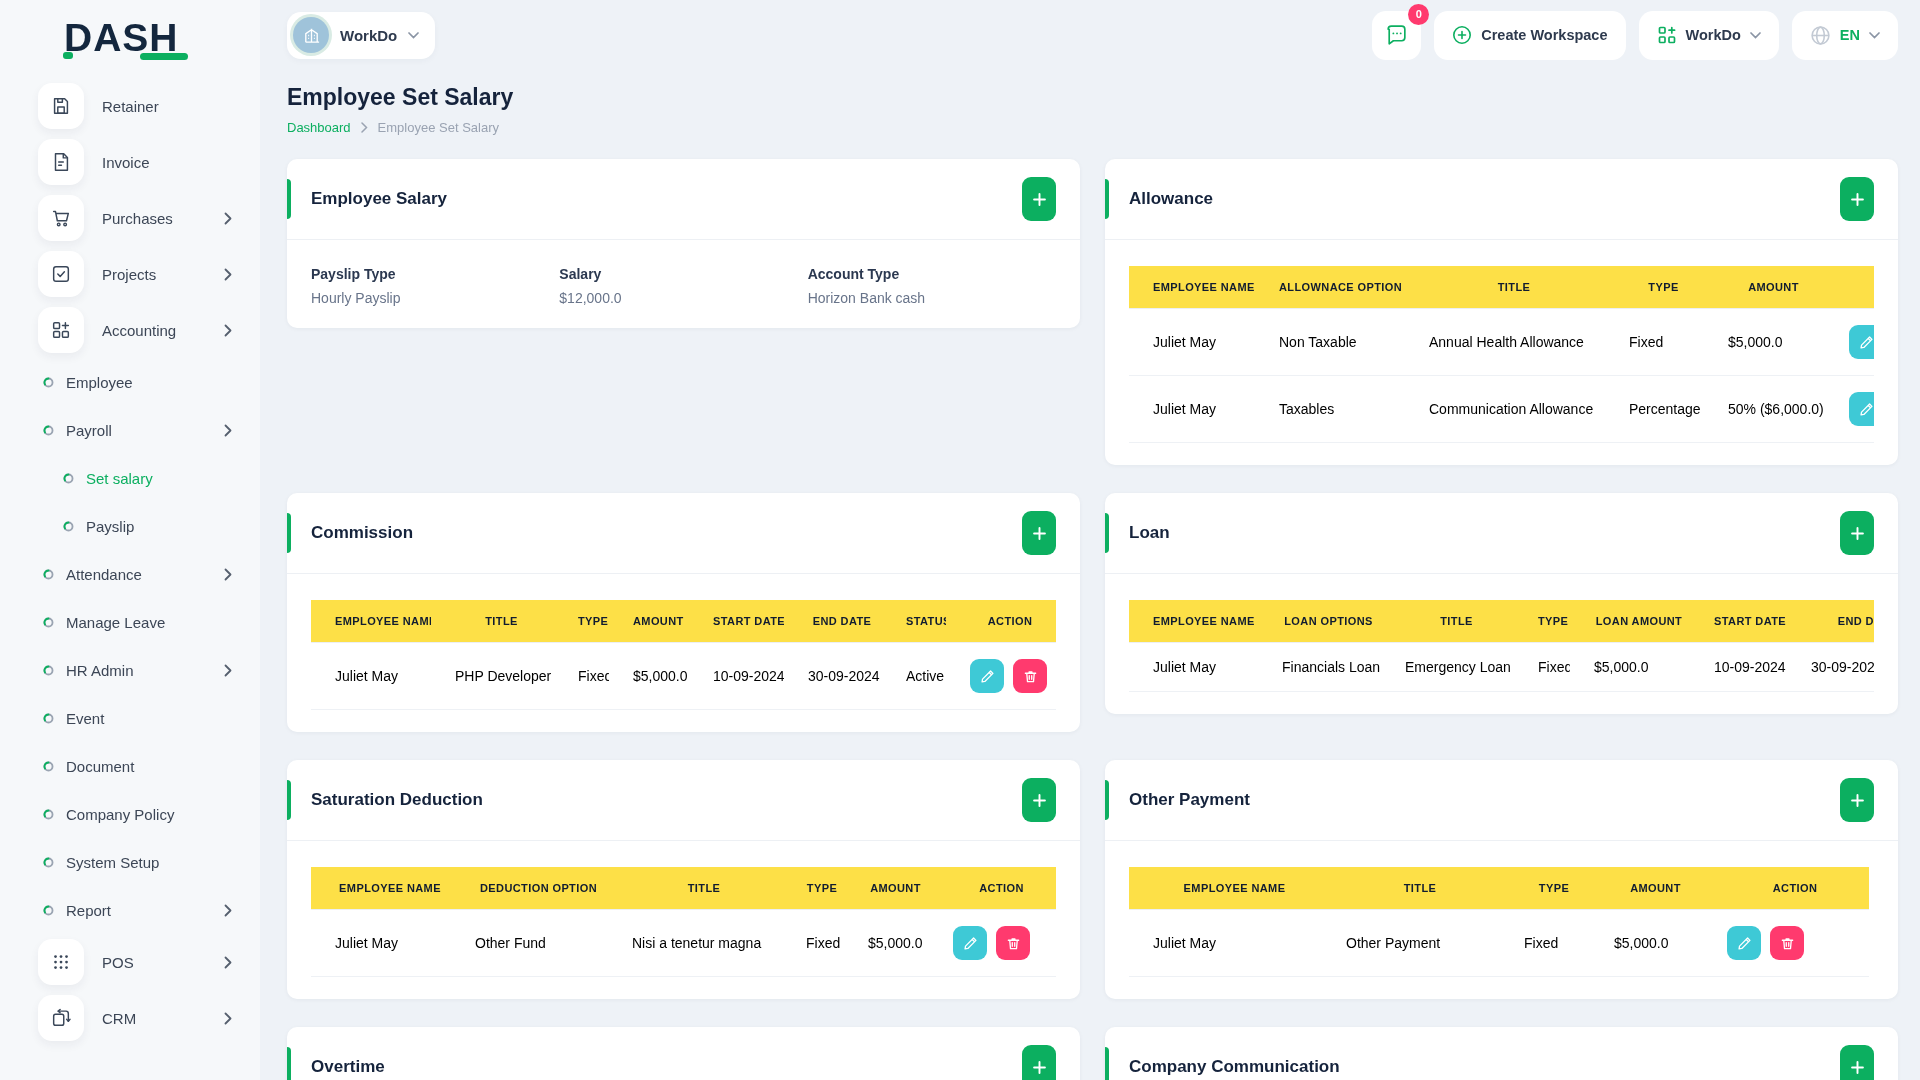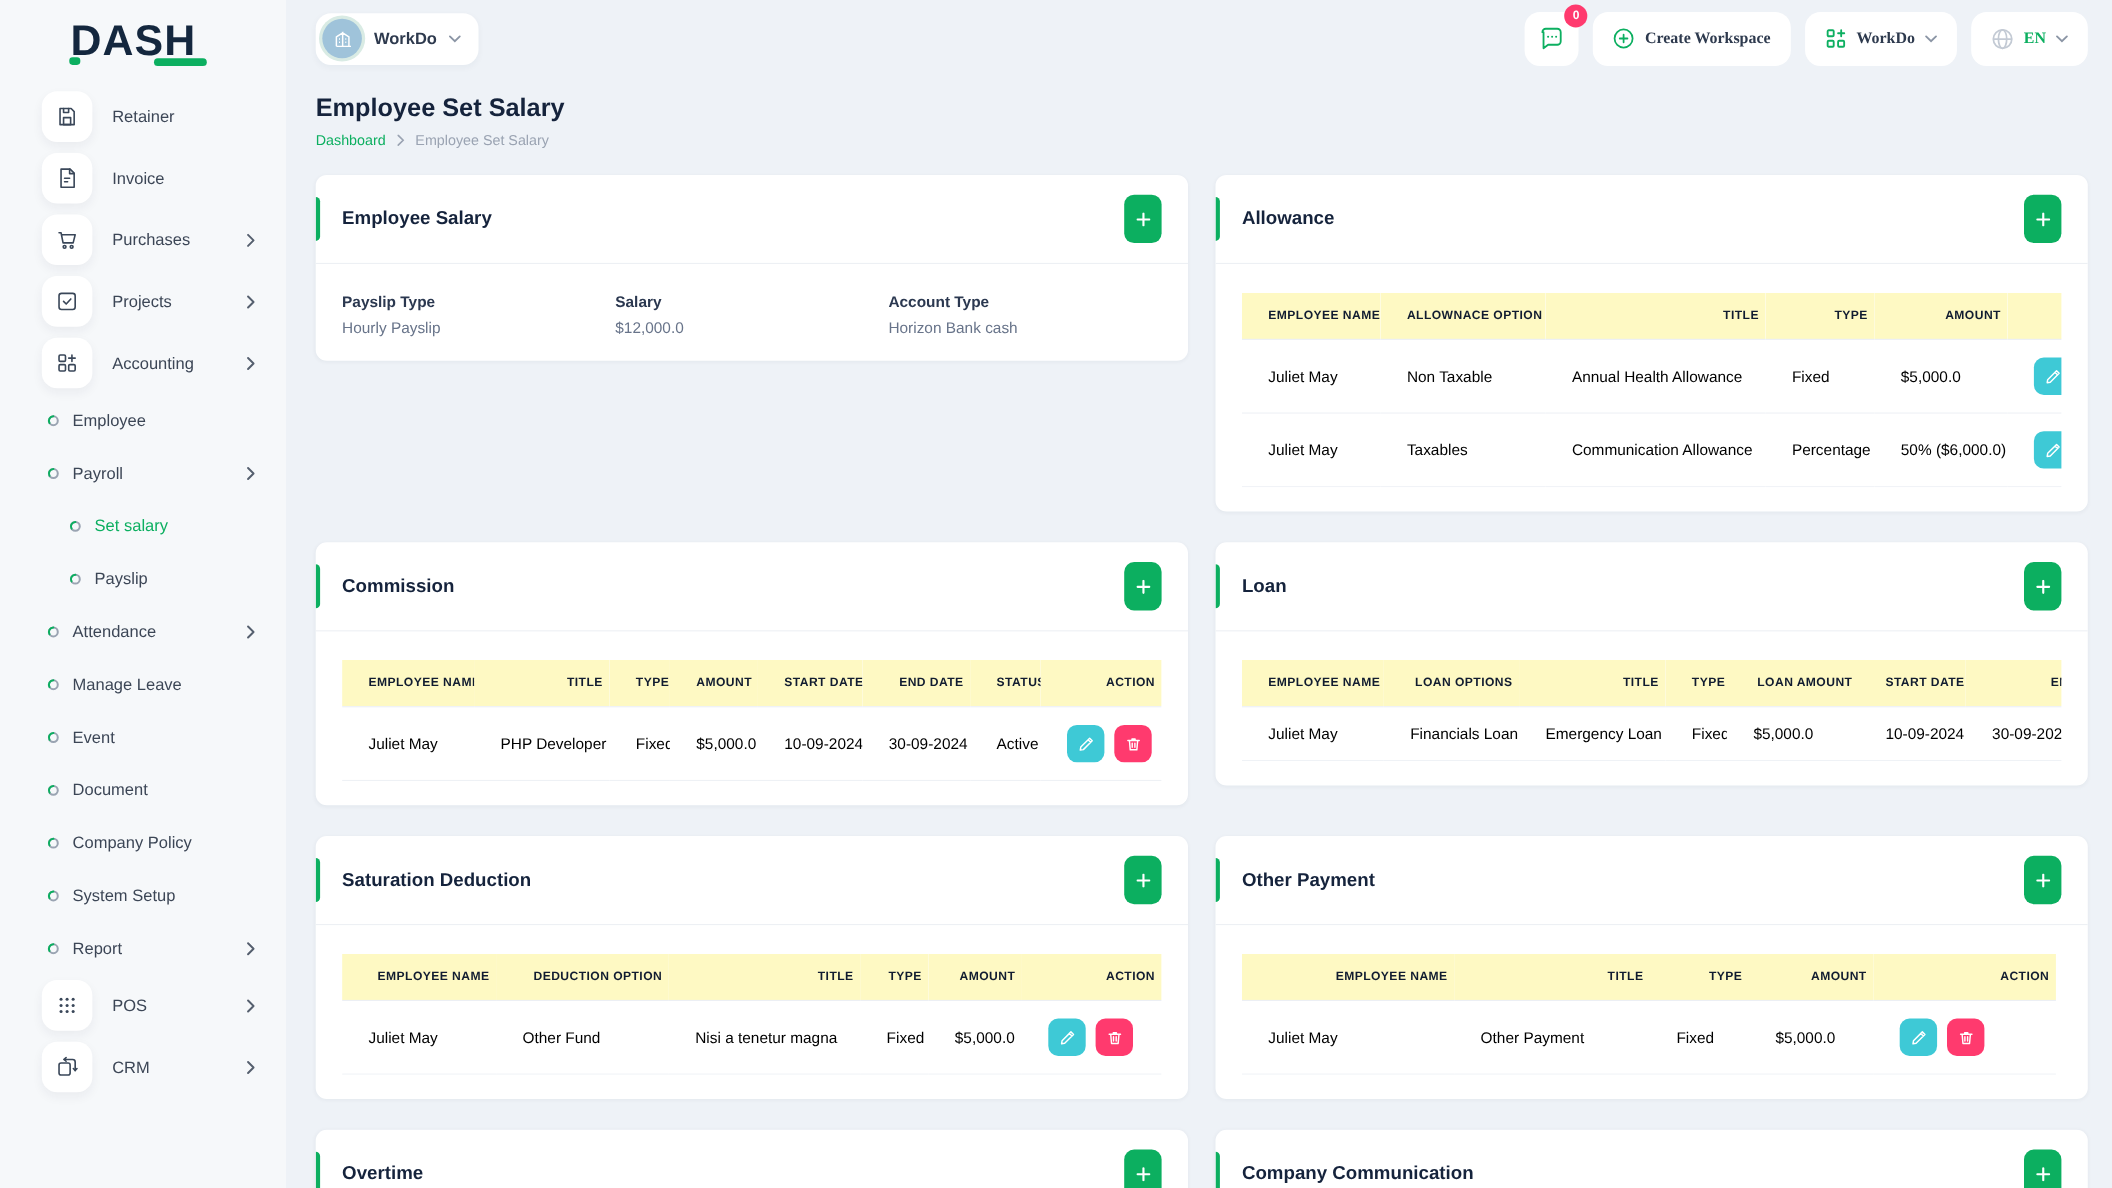--- a/index.html
+++ b/index.html
@@ -35,21 +35,21 @@
   
   .main{margin-left:260px;padding:0 22px 0 27px;height:1080px;overflow:hidden}
   .topbar{height:70px;display:flex;align-items:center;justify-content:space-between}
   .ws-pill{display:flex;align-items:center;gap:11px;background:#fff;border:none;border-radius:14px;padding:5px 16px 5px 6px;height:47px;cursor:pointer;box-shadow:0 2px 6px rgba(25,40,70,.04)}
   .ws-avatar{width:36px;height:36px;border-radius:50%;background:#9fc3da;display:flex;align-items:center;justify-content:center;color:#fff;box-shadow:0 0 0 3px #d9ebe4}
   .ws-name{font-size:15px;font-weight:600;color:#2e3a4e}
   .pill-chev{color:#8b95a5;display:flex}
   .top-right{display:flex;align-items:center;gap:13px}
   .icon-btn{position:relative;width:49px;height:49px;background:#fff;border:none;border-radius:14px;display:flex;align-items:center;justify-content:center;color:var(--primary);cursor:pointer}
   .badge{position:absolute;top:-7px;right:-8px;min-width:21px;height:21px;border-radius:50%;background:var(--danger);color:#fff;font-size:11px;font-weight:700;display:flex;align-items:center;justify-content:center}
-  .pill-btn{display:flex;align-items:center;gap:9px;background:#fff;border:none;border-radius:14px;height:49px;padding:0 18px;font-size:14.5px;font-weight:600;color:#2e3a4e;cursor:pointer;font-family:Liberation Serif, serif}
+  .pill-btn{display:flex;align-items:center;gap:9px;background:#fff;border:none;border-radius:14px;height:49px;padding:0 18px;font-size:14.5px;font-weight:600;color:#2e3a4e;cursor:pointer;font-family:Liberation Sans, sans-serif}
   .pill-btn .lang{color:var(--primary);font-weight:700}
   .page-head{margin-top:14px}
   .page-title{margin:0;font-size:23px;font-weight:700;color:var(--navy)}
   .breadcrumb{display:flex;align-items:center;gap:10px;margin-top:9px;font-size:13px}
   .breadcrumb a{color:var(--primary);text-decoration:none;cursor:pointer}
   .breadcrumb .sep{color:#9aa3b2;display:flex}
   .breadcrumb .current{color:#9aa3b2}
   
   .grid{display:grid;grid-template-columns:1fr 1fr;column-gap:25px;row-gap:28px;margin-top:24px;align-items:start}
   .card{background:#fff;border-radius:10px;box-shadow:0 1px 4px rgba(20,30,60,.05);position:relative;overflow:hidden}
@@ -57,21 +57,21 @@
   .accent{position:absolute;left:0;top:20px;width:4px;height:40px;background:var(--primary);border-radius:0 4px 4px 0}
   .card-title{margin:0;font-size:17px;font-weight:700;color:var(--navy)}
   .add-btn{width:34px;height:44px;border-radius:9px;background:var(--primary);border:none;color:#fff;display:flex;align-items:center;justify-content:center;cursor:pointer;flex:0 0 auto}
   .card-divider{height:1px;background:#edf0f4}
   .card-body{padding:26px 24px 22px}
   .fields{display:grid;grid-template-columns:1fr 1fr 1fr}
   .f-label{font-size:14px;font-weight:700;color:#2b3850}
   .f-value{font-size:14px;color:var(--muted);margin-top:8px}
   .table-wrap{overflow:hidden}
   table{border-collapse:collapse;table-layout:fixed}
-  th{background:#fef9c3;font-size:11px;font-weight:700;color:#111c30;text-align:right;padding:15px 6px 15px 24px;letter-spacing:.4px;white-space:nowrap;overflow:hidden;border-bottom:1px solid #eceff4}
+  th{background:#fde047;font-size:11px;font-weight:700;color:#111c30;text-align:center;padding:15px 6px 15px 24px;letter-spacing:.4px;white-space:nowrap;overflow:hidden;border-bottom:1px solid #eceff4}
   td{font-size:14px;color:#000000;padding:16px 6px 16px 24px;border-bottom:1px solid #eef1f5;white-space:nowrap;overflow:hidden}
   td.actions{overflow:visible}
   .action-btn{width:34px;height:34px;border-radius:9px;border:none;display:inline-flex;align-items:center;justify-content:center;color:#fff;cursor:pointer;margin-right:9px;vertical-align:middle}
   .action-btn.edit{background:var(--info)}
   .action-btn.delete{background:var(--danger)}
 </style>
 </head>
 <body>
 
 <div class="app">
@@ -204,20 +204,34 @@
           </span>
         </div>
         <div class="side-sub">
           <span class="bullet">
             <svg class="bullet" width="11" height="11" viewBox="0 0 12 12" fill="none">
               <circle cx="6" cy="6" r="4.4" stroke="#9aa4b2" stroke-width="2"></circle>
               <path d="M2.2 8.2A4.4 4.4 0 016 1.6" stroke="#0CAF60" stroke-width="2" stroke-linecap="round"></path>
             </svg>
           </span>
           <span class="label">Manage Leave</span>
+        </div>
+        <div class="side-sub">
+          <span class="bullet">
+            <svg class="bullet" width="11" height="11" viewBox="0 0 12 12" fill="none">
+              <circle cx="6" cy="6" r="4.4" stroke="#9aa4b2" stroke-width="2"></circle>
+              <path d="M2.2 8.2A4.4 4.4 0 016 1.6" stroke="#0CAF60" stroke-width="2" stroke-linecap="round"></path>
+            </svg>
+          </span>
+          <span class="label">HR Admin</span>
+          <span class="side-chev">
+            <svg width="8" height="13" viewBox="0 0 8 13" fill="none" stroke="currentColor" stroke-width="1.8" stroke-linecap="round" stroke-linejoin="round">
+              <path d="M1.5 1.5l5 5-5 5"></path>
+            </svg>
+          </span>
         </div>
         <div class="side-sub">
           <span class="bullet">
             <svg class="bullet" width="11" height="11" viewBox="0 0 12 12" fill="none">
               <circle cx="6" cy="6" r="4.4" stroke="#9aa4b2" stroke-width="2"></circle>
               <path d="M2.2 8.2A4.4 4.4 0 016 1.6" stroke="#0CAF60" stroke-width="2" stroke-linecap="round"></path>
             </svg>
           </span>
           <span class="label">Event</span>
         </div>

